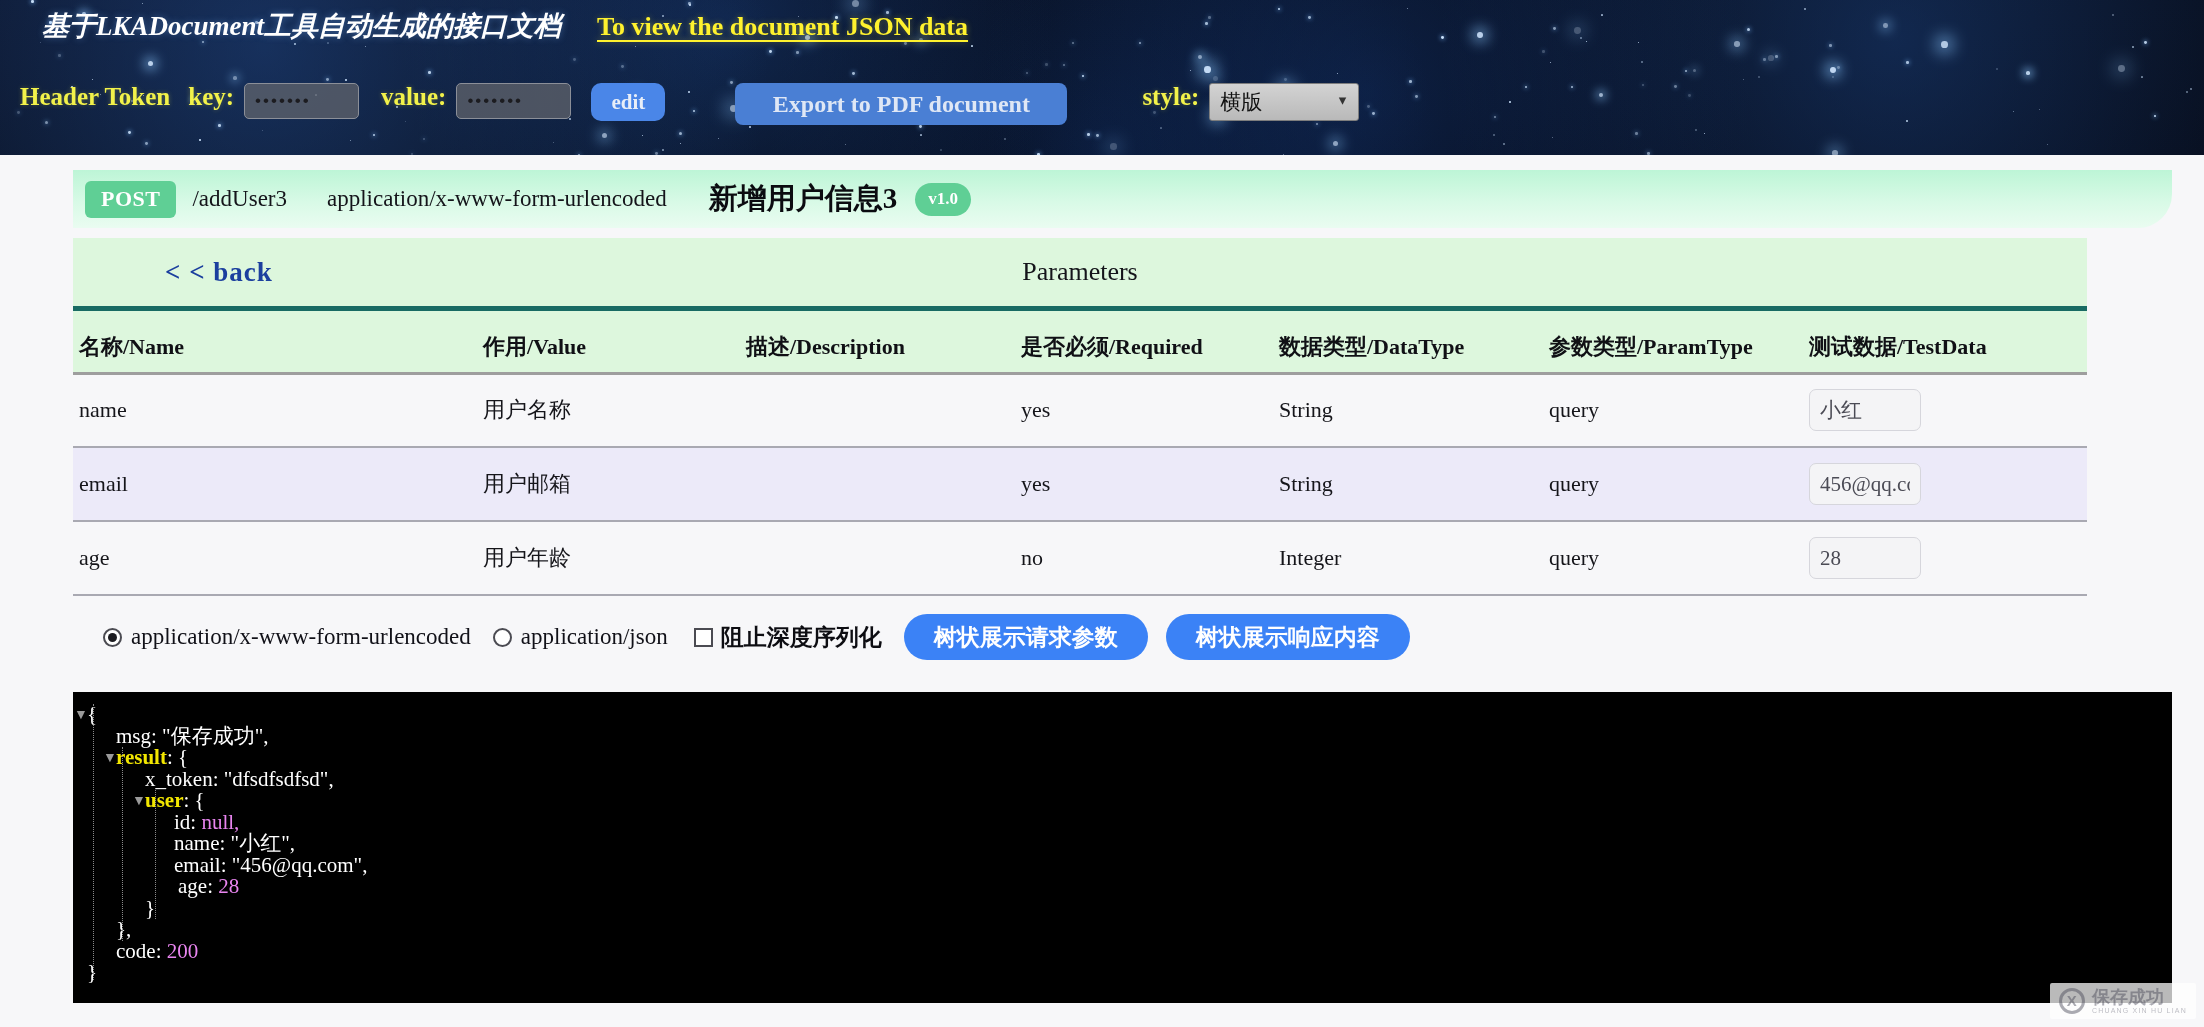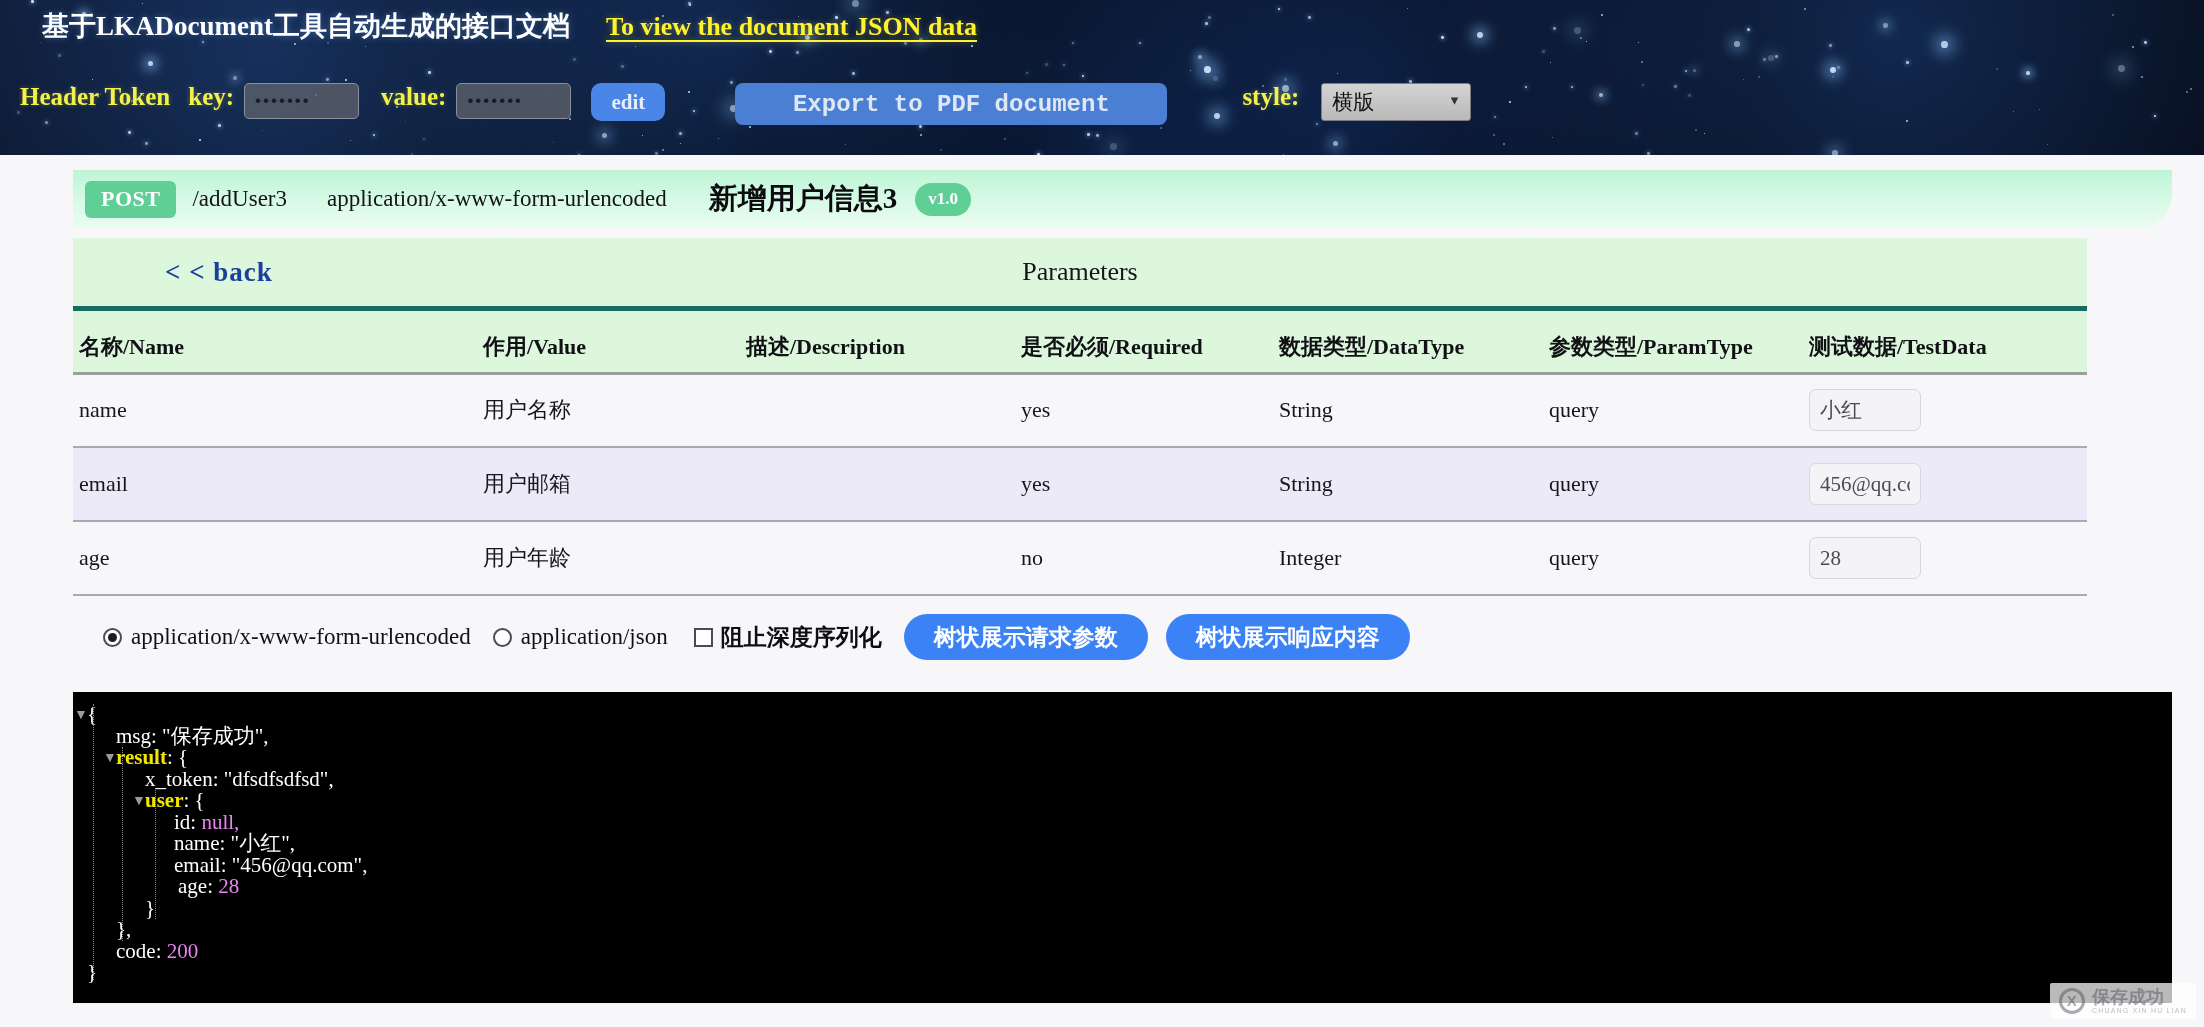--- a/index.html
+++ b/index.html
@@ -40,20 +40,21 @@
   }
   #brand-title {
     font-size: 37px; font-weight: 700; color: #ffffff;
     letter-spacing: .5px;
     text-shadow: 0 0 8px rgba(120,180,255,.45);
   }
   #brand-subtitle {
     font-size: 27px; font-weight: 700; color: #ffffff;
     margin-left: 20px;
     text-shadow: 0 0 7px rgba(120,180,255,.40);
+    font-style: italic;
   }
   #json-data-link {
     font-size: 26px; font-weight: 700; color: #fff22e;
     margin-left: 36px;
     text-decoration: underline;
     text-underline-offset: 5px;
     text-decoration-thickness: 2px;
     cursor: pointer;
     text-shadow: 0 0 6px rgba(255,240,60,.35);
   }
@@ -87,28 +88,28 @@
     margin-left: 20px;
     width: 74px; height: 38px;
     background: #4a86e8;
     border: none; border-radius: 10px;
     color: #e8eef8; font-size: 21px; font-weight: 700;
     font-family: "Liberation Serif", serif;
     cursor: pointer;
   }
   #export-pdf-button {
     margin-left: 70px;
-    width: 432px; height: 42px;
+    width: 332px; height: 42px;
     background: #4a7fd4;
     border: none; border-radius: 8px;
     color: #dfe7f5; font-size: 24px; font-weight: 700;
-    font-family: Liberation Mono, monospace;
+    font-family: Liberation Serif, serif;
     cursor: pointer;
   }
-  #style-label { margin-left: 75px; margin-right: 22px; }
+  #style-label { margin-left: 75px; margin-right: 10px; }
   #style-select {
     width: 150px; height: 38px;
     background: linear-gradient(180deg,#d3d3d3 0%, #b9b9b9 100%);
     border: 1px solid #7d7d7d;
     border-radius: 3px;
     font-size: 21px; color: #111;
     padding-left: 10px;
     font-family: "Liberation Serif", serif;
     cursor: pointer;
     -webkit-appearance: none; appearance: none;

